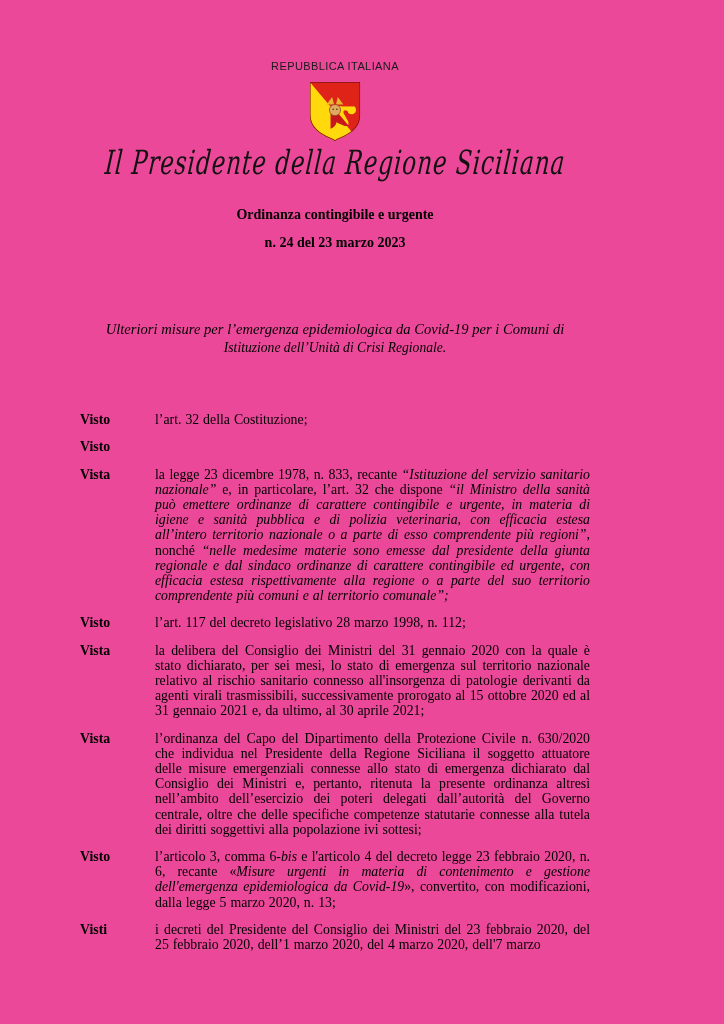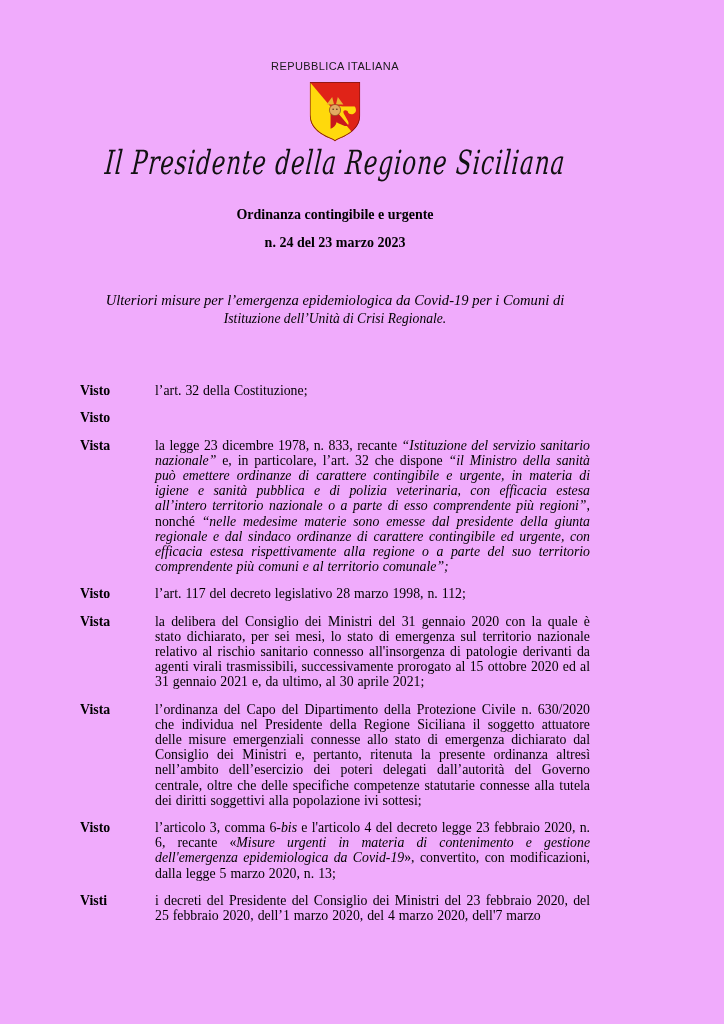--- a/index.html
+++ b/index.html
@@ -1,20 +1,20 @@
 <!DOCTYPE html>
 <html><head>
 <meta charset="utf-8">
 <style>
   html,body { margin:0; padding:0; background:#ffffff; }
   .page {
     position:relative;
     width:724px; height:1024px;
     margin:0 auto;
-    background:#f0abfc;
+    background:#ec4899;
     color:#000;
     font-family:"Liberation Serif", serif;
     box-sizing:border-box;
     padding:60px 134px 0 80px;
     overflow:hidden;
   }
   .rep-label {
     text-align:center;
     font-family:"Liberation Sans", sans-serif;
     font-size:11px;
@@ -31,21 +31,21 @@
     font-size:23px;
     letter-spacing:1px;
     transform:scaleY(1.45) skewX(-7deg);
     transform-origin:50% 60%;
     white-space:nowrap;
     color:#111;
   }
   .ord-block { margin-top:30px; text-align:center; font-weight:bold; font-size:14px; }
   .ord-number { margin-top:12px; }
   .subject-block {
-    margin-top:41px;
+    margin-top:70px;
     text-align:center;
     font-style:italic;
     font-size:14.6px;
     line-height:17.6px;
   }
   .subject-line-small { font-size:13.6px; }
   .recitals { margin-top:56px; }
   .recital { display:flex; margin-bottom:12px; }
   .recital-label {
     flex:0 0 75px;

